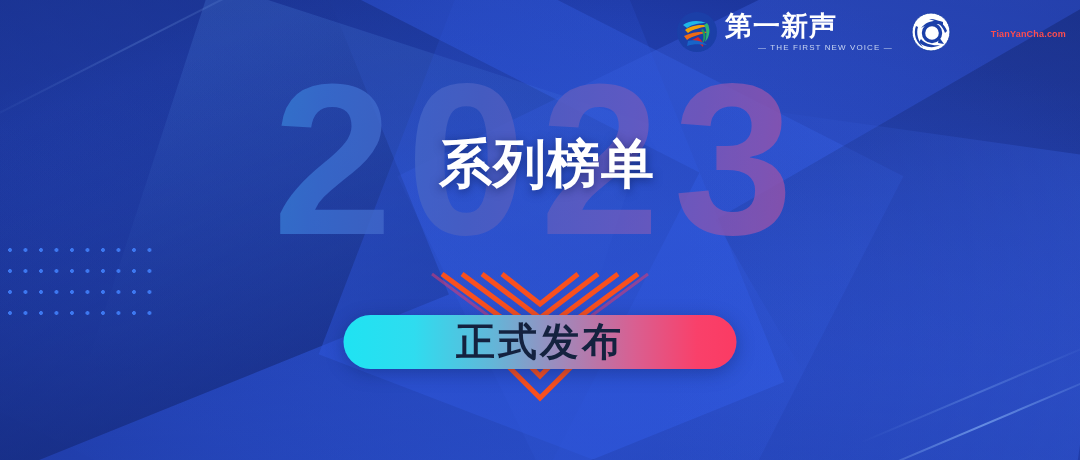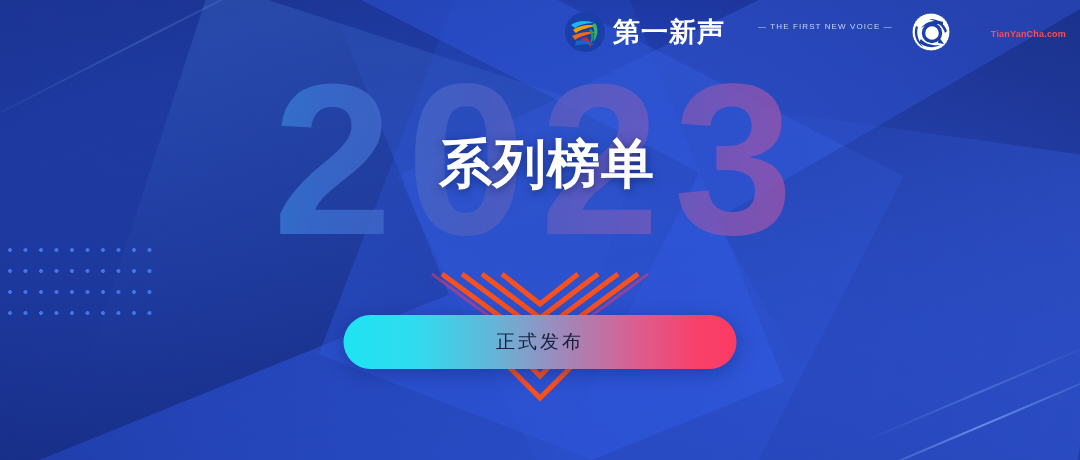--- a/index.html
+++ b/index.html
@@ -220,42 +220,42 @@
         #fb3b63 100%);
     display: flex;
     align-items: center;
     justify-content: center;
     box-shadow: 0 4px 18px rgba(10,25,80,.35);
     cursor: pointer;
   }
   .pill-label {
     color: #14223f;
     font-family: "Liberation Sans", "DejaVu Sans", sans-serif;
-    font-size: 19px;
-    font-weight: 400;
+    font-size: 39px;
+    font-weight: 700;
     letter-spacing: 3px;
   }
 
   
   .logo-bar {
     position: absolute;
     right: 14px;
     top: 11px;
     display: flex;
     align-items: center;
     gap: 18px;
   }
   .logo {
     display: flex;
     align-items: center;
     gap: 7px;
     cursor: pointer;
   }
   .logo-mark { flex: 0 0 auto; display: block; }
-  .logo-text { display: flex; flex-direction: row; line-height: 1; }
+  .logo-text { display: flex; flex-direction: column; line-height: 1; }
   .logo-cn {
     color: #ffffff;
     font-family: "Liberation Sans", "DejaVu Sans", sans-serif;
     font-size: 27px;
     font-weight: 700;
     letter-spacing: 1px;
   }
   .logo-en {
     color: #c9d6f2;
     font-family: "Liberation Sans", "DejaVu Sans", sans-serif;

